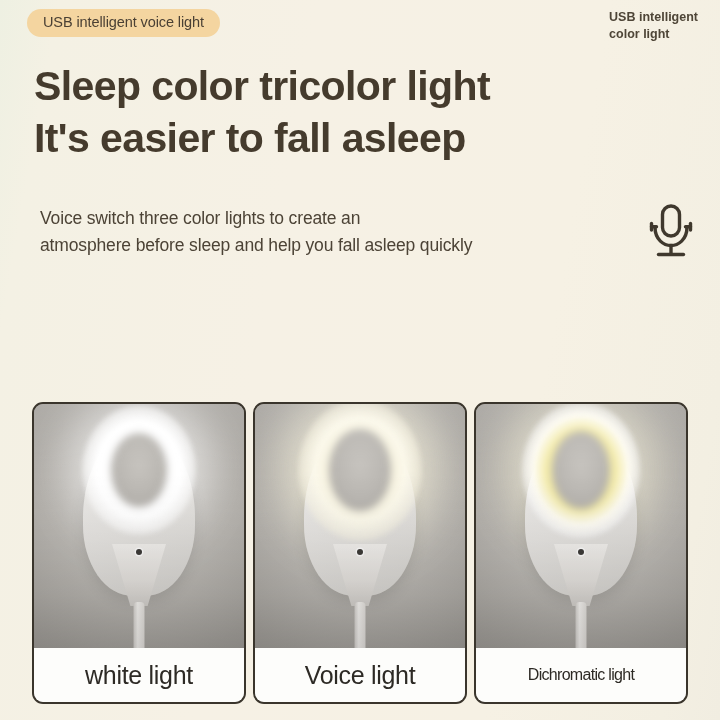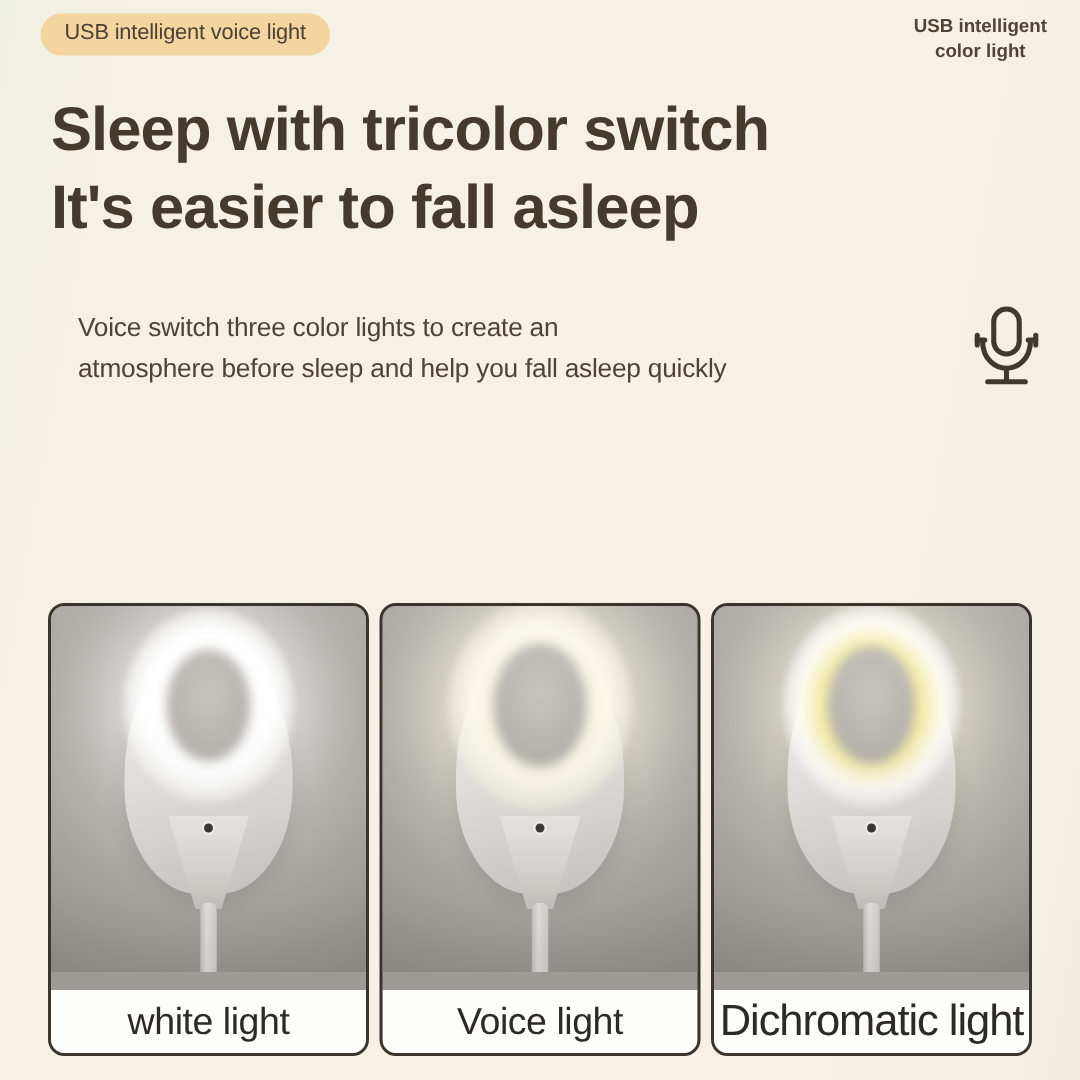--- a/index.html
+++ b/index.html
@@ -42,21 +42,21 @@
     font-weight: 400;
     letter-spacing: -0.1px;
     white-space: nowrap;
   }
 
   
   .corner-note {
     position: absolute;
     right: 22px;
     top: 9px;
-    text-align: center;
+    text-align: left;
     color: #4e4537;
     font-size: 12.5px;
     font-weight: 600;
     line-height: 1.33;
     white-space: nowrap;
   }
 
   
   .headline {
     position: absolute;
@@ -67,21 +67,21 @@
     font-weight: 700;
     line-height: 1.27;
     letter-spacing: -0.6px;
     white-space: nowrap;
   }
   .headline .line { display: block; }
 
   
   .sub-wrap {
     position: absolute;
-    left: 52px;
+    left: 40px;
     top: 202px;
     right: 22px;
     display: flex;
     align-items: center;
     justify-content: space-between;
   }
   .subtitle {
     color: #4c4336;
     font-size: 17.5px;
     font-weight: 400;
@@ -236,47 +236,47 @@
     height: 74px;
     border-radius: 50%;
     background: radial-gradient(60% 60% at 50% 45%, #c6c3be 0%, #b9b6b1 70%, #adaaa5 100%);
     filter: blur(3px);
   }
 
   
   .caption {
     position: absolute;
     left: 0; right: 0; bottom: 0;
-    height: 42px;
+    height: 54px;
     background: #fdfdfb;
     display: flex;
     align-items: center;
     justify-content: center;
     color: #2d2a25;
     font-size: 25px;
     font-weight: 400;
     letter-spacing: -0.3px;
     white-space: nowrap;
   }
-  .caption.tight { font-size: 29px; letter-spacing: -0.7px; margin-top: 48px; }
+  .caption.tight { font-size: 16px; letter-spacing: -0.7px; margin-top: 48px; }
 </style>
 </head>
 <body>
 
 <div class="poster">
 
   <div class="badge">USB intelligent voice light</div>
 
   <div class="corner-note">
     <div>USB intelligent</div>
     <div>color light</div>
   </div>
 
   <div class="headline">
-    <span class="line">Sleep with tricolor switch</span>
+    <span class="line">Sleep color tricolor light</span>
     <span class="line">It's easier to fall asleep</span>
   </div>
 
   <div class="sub-wrap">
     <div class="subtitle">
       <span class="line">Voice switch three color lights to create an</span>
       <span class="line">atmosphere before sleep and help you fall asleep quickly</span>
     </div>
     <svg class="mic-icon" viewBox="0 0 54 58">
       <g fill="none" stroke="#3f382d" stroke-width="3.4" stroke-linecap="round">

